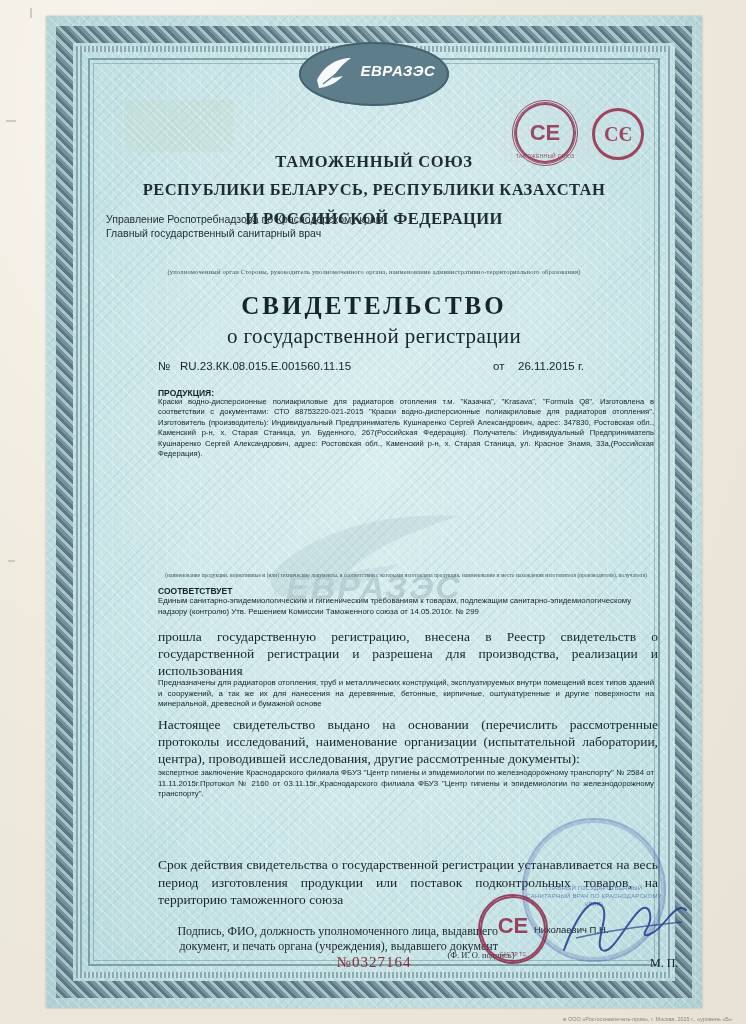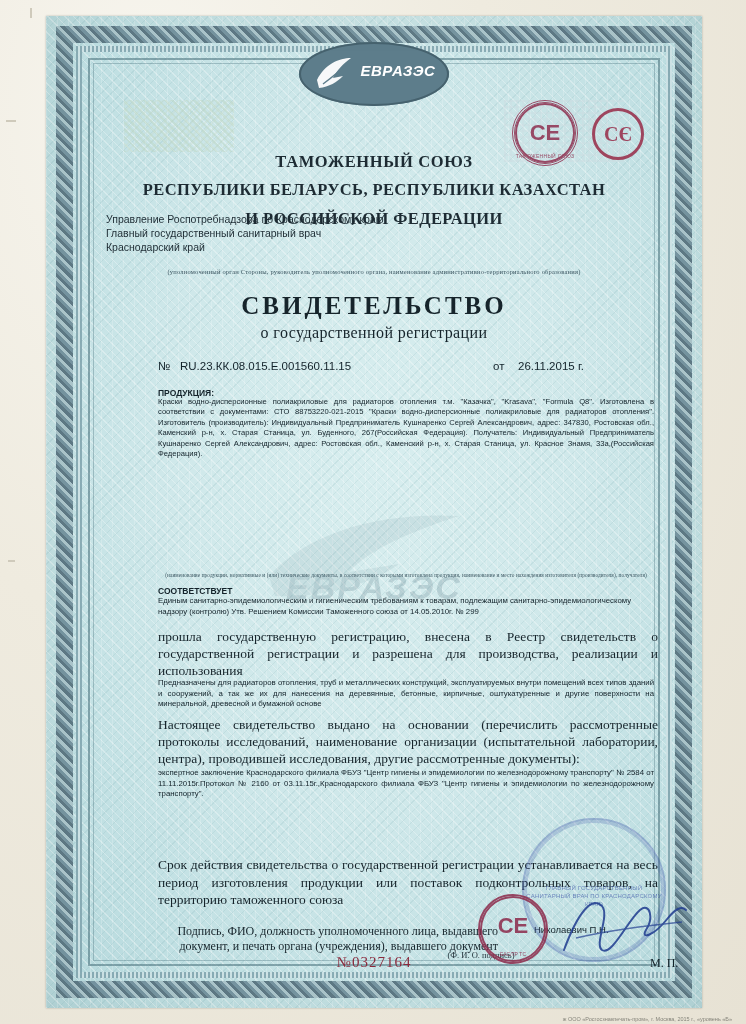--- a/index.html
+++ b/index.html
@@ -135,21 +135,21 @@
   #orgNote{
     position:absolute;left:96px;top:252px;width:464px;text-align:center;
     font-size:6.5px;color:#3b5560;letter-spacing:.2px;
   }
   #title{
     position:absolute;left:60px;top:276px;width:536px;text-align:center;
     font-size:25px;font-weight:bold;letter-spacing:3px;color:#16242b;
   }
   #subtitle{
     position:absolute;left:60px;top:308px;width:536px;text-align:center;
-    font-size:16px;color:#16242b;letter-spacing:.4px;
+    font-size:21px;color:#16242b;letter-spacing:.4px;
   }
   
   #numRow{
     position:absolute;left:112px;top:344px;width:500px;
     font-family:"Liberation Sans",sans-serif;font-size:11.5px;color:#13222a;
   }
   #numRow .no{position:absolute;left:0;top:0;}
   #numRow .val{position:absolute;left:22px;top:0;}
   #numRow .from{position:absolute;left:335px;top:0;}
   #numRow .date{position:absolute;left:360px;top:0;}
@@ -307,21 +307,20 @@
 
     <div id="hdr">
       <div class="l1">ТАМОЖЕННЫЙ СОЮЗ</div>
       <div class="l2">РЕСПУБЛИКИ БЕЛАРУСЬ, РЕСПУБЛИКИ КАЗАХСТАН</div>
       <div class="l3">И РОССИЙСКОЙ ФЕДЕРАЦИИ</div>
     </div>
 
     <div id="org">
       <div>Управление Роспотребнадзора по Краснодарскому краю</div>
       <div>Главный государственный санитарный врач</div>
-      <div>Краснодарский край</div>
     </div>
     <div id="orgNote">(уполномоченный орган Стороны, руководитель уполномоченного органа, наименование административно-территориального образования)</div>
 
     <div id="title">СВИДЕТЕЛЬСТВО</div>
     <div id="subtitle">о государственной регистрации</div>
 
     <div id="numRow">
       <span class="no">№</span>
       <span class="val">RU.23.КК.08.015.Е.001560.11.15</span>
       <span class="from">от</span>

